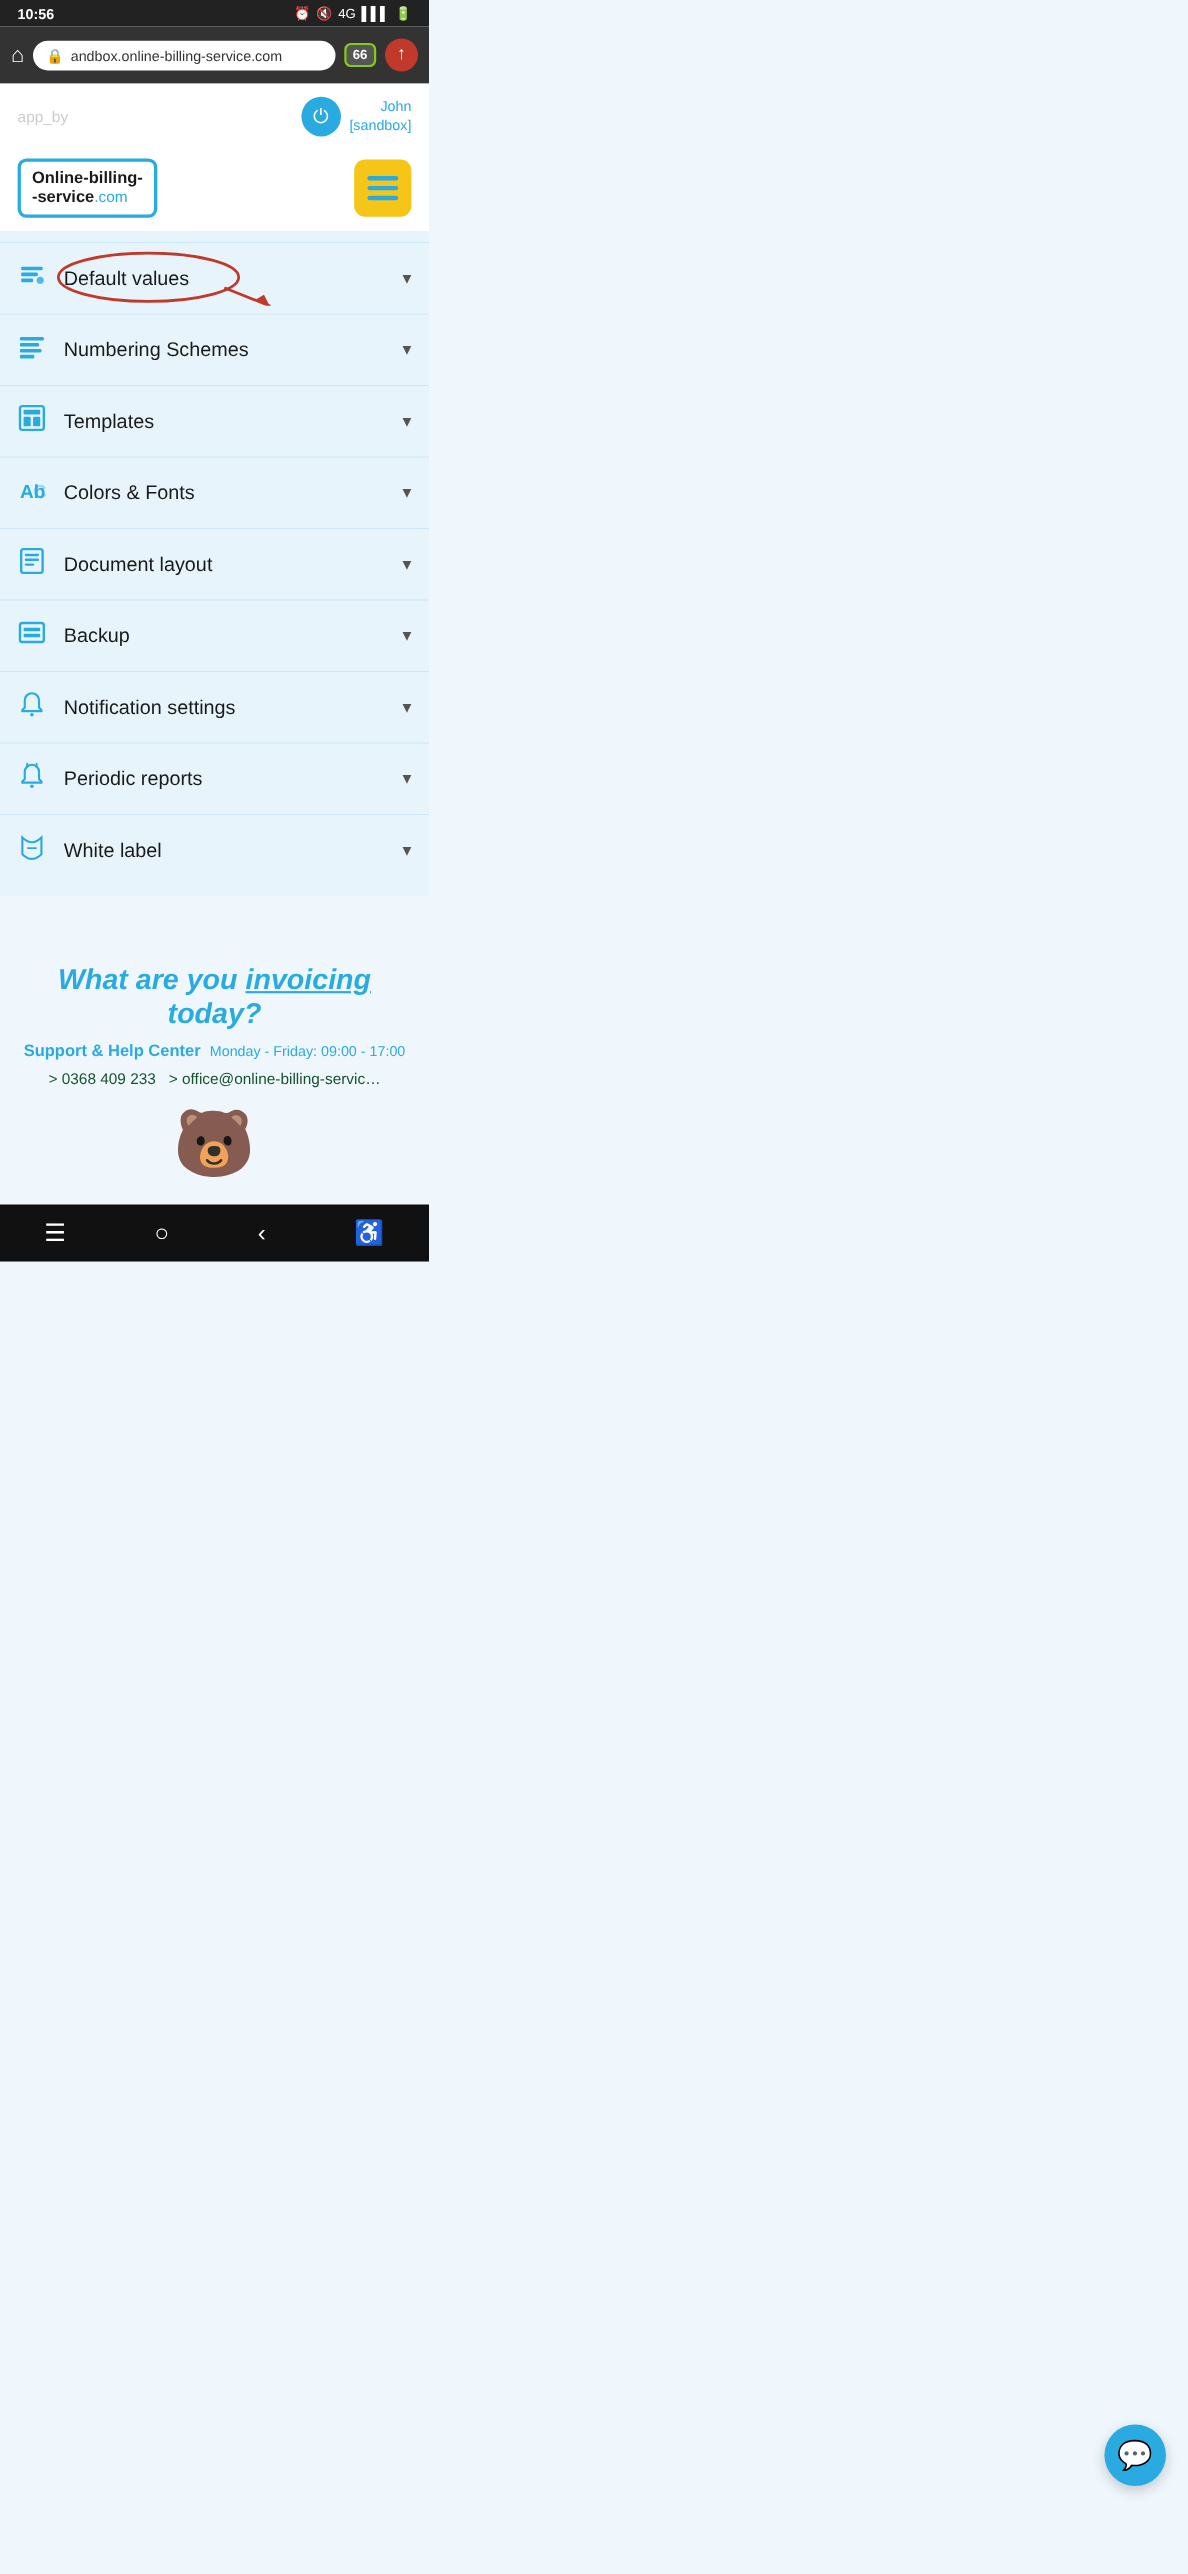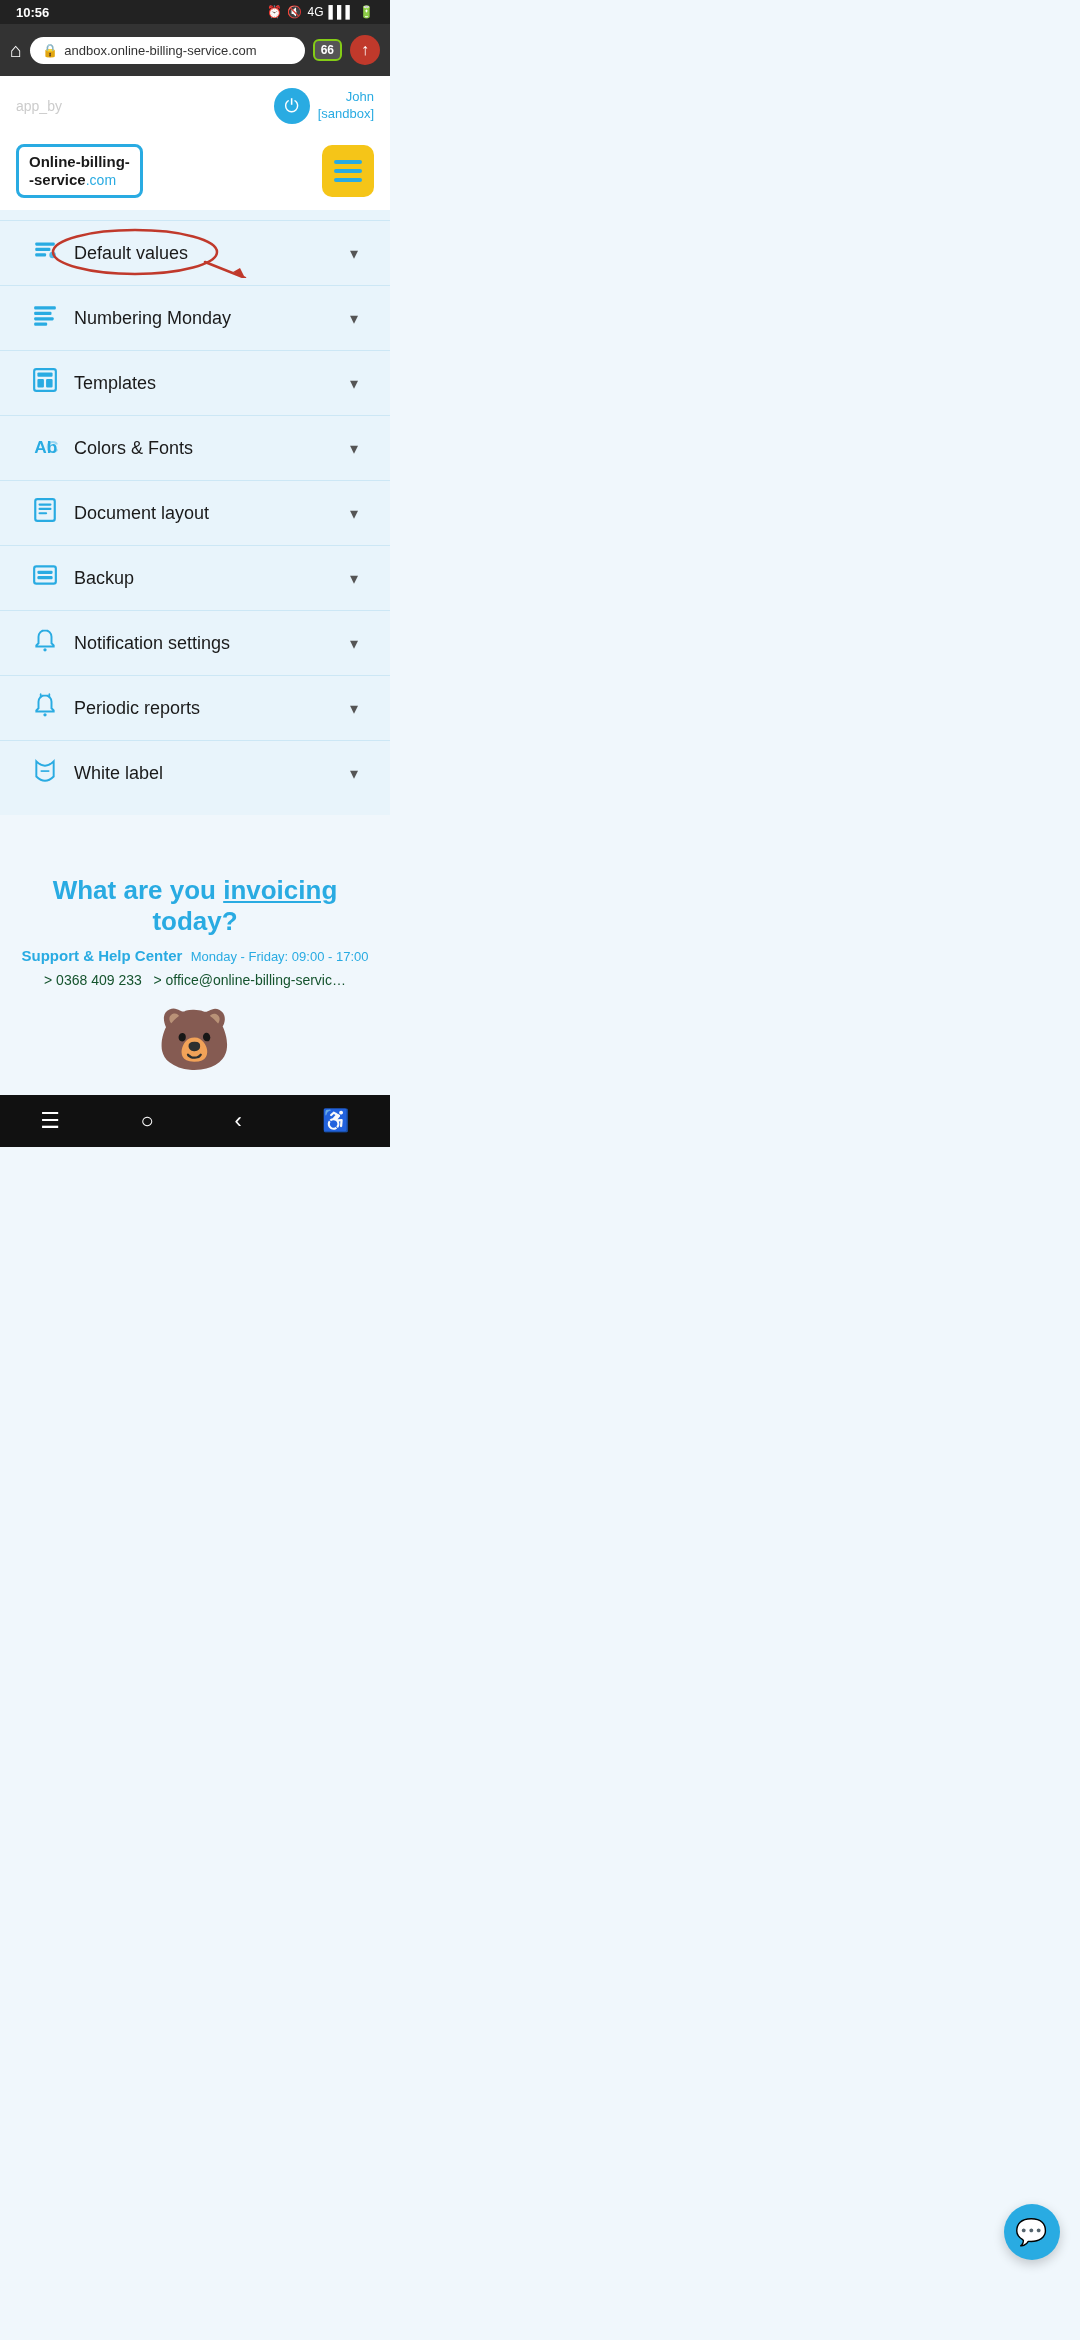--- a/index.html
+++ b/index.html
@@ -200,21 +200,21 @@
       background: none;
       border: none;
       cursor: pointer;
     }
 
     
     .menu-item {
       display: flex;
       align-items: center;
       justify-content: space-between;
-      padding: 16px 32px;
+      padding: 16px 16px;
       background: #e8f4fb;
       border-top: 1px solid #cce7f5;
       cursor: pointer;
     }
     .menu-item-left {
       display: flex;
       align-items: center;
       gap: 14px;
     }
     .menu-icon {
@@ -244,20 +244,21 @@
     .footer-section {
       background: #f0f7fc;
       padding: 60px 20px 20px;
       text-align: center;
     }
     .footer-headline {
       color: #29abe2;
       font-size: 26px;
       font-weight: 800;
       margin-bottom: 10px;
+      font-style: italic;
     }
     .footer-headline span.underline {
       text-decoration: underline;
     }
     .footer-support {
       color: #29abe2;
       font-size: 15px;
       margin-bottom: 8px;
     }
     .footer-support .hours {
@@ -384,21 +385,21 @@
   <div class="menu-item">
     <div class="menu-item-left">
       <span class="menu-icon">
         <svg width="26" height="26" viewBox="0 0 24 24" fill="none">
           <rect x="2" y="4" width="20" height="3" rx="1" fill="#29abe2"></rect>
           <rect x="2" y="9" width="16" height="3" rx="1" fill="#29abe2"></rect>
           <rect x="2" y="14" width="18" height="3" rx="1" fill="#29abe2"></rect>
           <rect x="2" y="19" width="12" height="3" rx="1" fill="#29abe2"></rect>
         </svg>
       </span>
-      <span class="menu-label">Numbering Monday</span>
+      <span class="menu-label">Numbering Schemes</span>
     </div>
     <span class="chevron-icon">▾</span>
   </div>
 
   <div class="menu-item">
     <div class="menu-item-left">
       <span class="menu-icon">
         <svg width="26" height="26" viewBox="0 0 24 24" fill="none">
           <rect x="2" y="2" width="20" height="20" rx="2" stroke="#29abe2" stroke-width="2" fill="none"></rect>
           <rect x="5" y="5" width="14" height="4" rx="1" fill="#29abe2"></rect>

